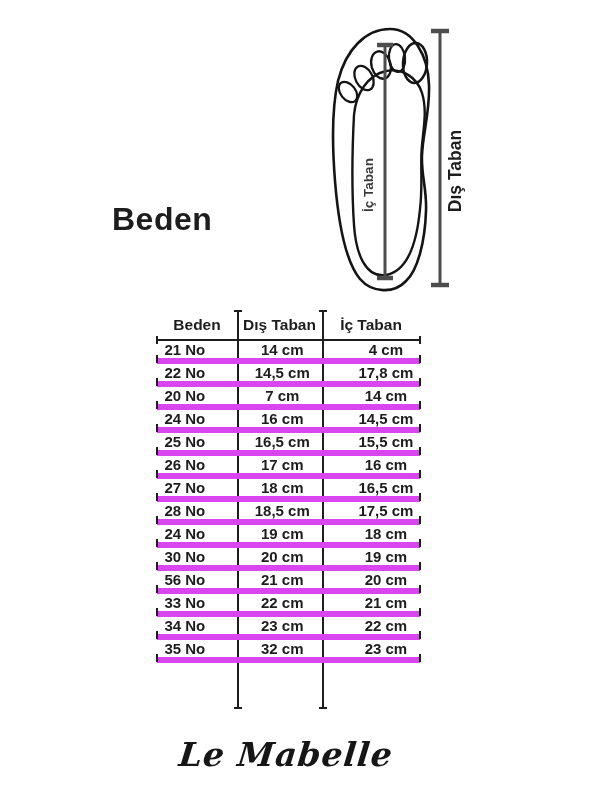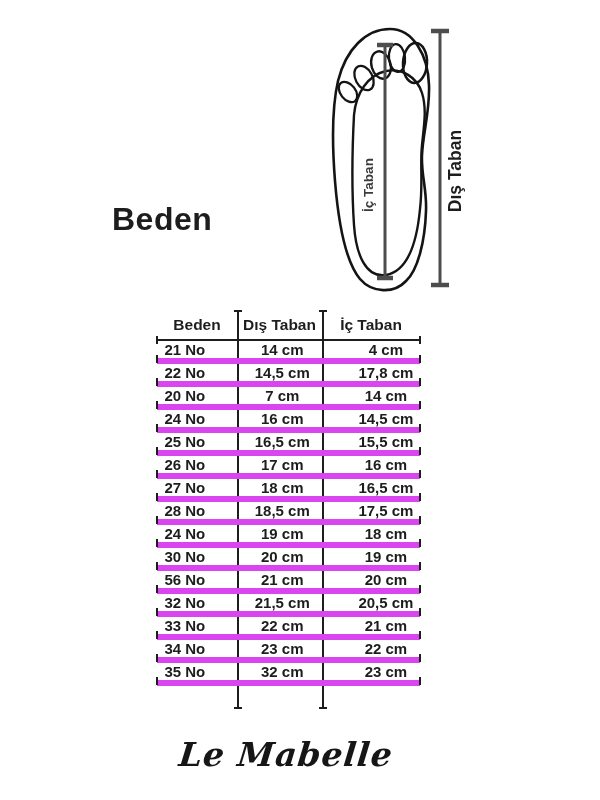--- a/index.html
+++ b/index.html
@@ -142,25 +142,20 @@
           <div class="t-cell c0">30 No</div>
           <div class="t-cell c1">20 cm</div>
           <div class="t-cell c2">19 cm</div>
         </div>
         <div class="t-row">
           <div class="t-cell c0">56 No</div>
           <div class="t-cell c1">21 cm</div>
           <div class="t-cell c2">20 cm</div>
         </div>
         <div class="t-row">
-          <div class="t-cell c0">32 No</div>
-          <div class="t-cell c1">21,5 cm</div>
-          <div class="t-cell c2">20,5 cm</div>
-        </div>
-        <div class="t-row">
           <div class="t-cell c0">33 No</div>
           <div class="t-cell c1">22 cm</div>
           <div class="t-cell c2">21 cm</div>
         </div>
         <div class="t-row">
           <div class="t-cell c0">34 No</div>
           <div class="t-cell c1">23 cm</div>
           <div class="t-cell c2">22 cm</div>
         </div>
         <div class="t-row">

